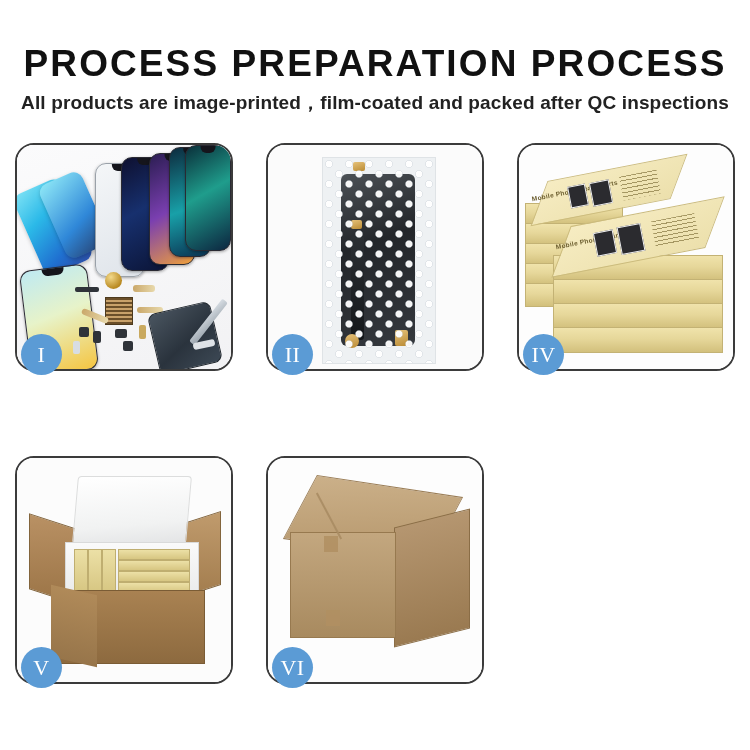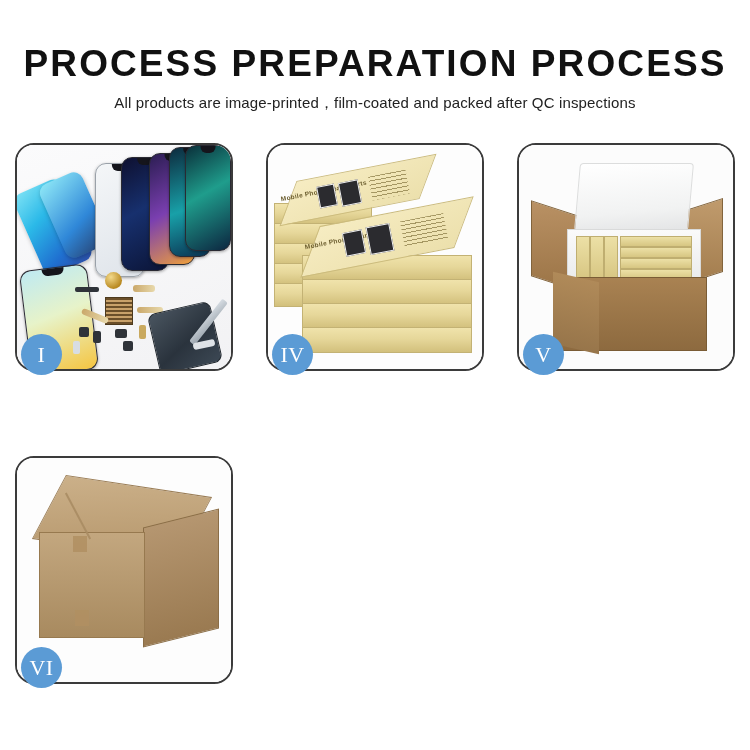--- a/index.html
+++ b/index.html
@@ -30,22 +30,22 @@
     font-size: 37px;
     font-weight: bold;
     letter-spacing: 2.1px;
     color: #111111;
     line-height: 44px;
     white-space: nowrap;
   }
   .subtitle {
     margin: 0;
     padding-top: 7px;
-    font-size: 15px;
-    font-weight: normal;
+    font-size: 19px;
+    font-weight: bold;
     letter-spacing: 0.15px;
     color: #222222;
     line-height: 20px;
     white-space: nowrap;
   }
 
   
   .grid {
     position: absolute;
     left: 15px;
@@ -346,20 +346,35 @@
       <div class="ph chipblk" style="left:56px; top:196px; width:7px; height:13px; background:#d8dde2;"></div>
       <div class="ph chipblk" style="left:122px; top:180px; width:7px; height:14px; background:#c9a95f;"></div>
 
       <div class="ph backcover" style="left:136px; top:162px; width:62px; height:60px;"></div>
       <div class="ph tweezer" style="left:188px; top:150px; width:7px; height:54px;"></div>
       <div class="ph" style="left:176px; top:196px; width:22px; height:7px; background:#dfe3e7; border-radius:3px; transform:rotate(-12deg);"></div>
     </div>
     <div class="badge">I</div>
   </div>
 
+  <div class="panel">
+    <div class="panel-inner">
+      <div class="ph p2-bg"></div>
+      <div class="ph bubblepack">
+        <div class="dark-screen-in"></div>
+        <div class="ribbon"></div>
+        <div class="gold-tab" style="left:30px; top:4px; width:12px; height:9px;"></div>
+        <div class="gold-tab" style="left:28px; top:62px; width:11px; height:9px;"></div>
+        <div class="gold-tab" style="left:22px; top:176px; width:14px; height:14px; border-radius:50%;"></div>
+        <div class="gold-tab" style="left:72px; top:172px; width:13px; height:16px;"></div>
+        <div class="bubbles"></div>
+      </div>
+    </div>
+    <div class="badge">II</div>
+  </div>
 
 
   <div class="panel">
     <div class="panel-inner">
       <div class="ph p4-bg"></div>
       <div class="ph kraft-stack">
 
         <div class="kbox" style="left:0px;  top:40px; width:96px; height:20px;"></div>
         <div class="kbox" style="left:0px;  top:60px; width:96px; height:20px;"></div>
         <div class="kbox" style="left:0px;  top:80px; width:96px; height:20px;"></div>

